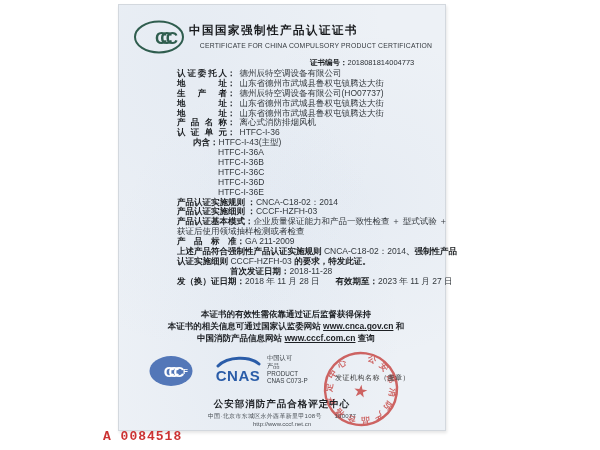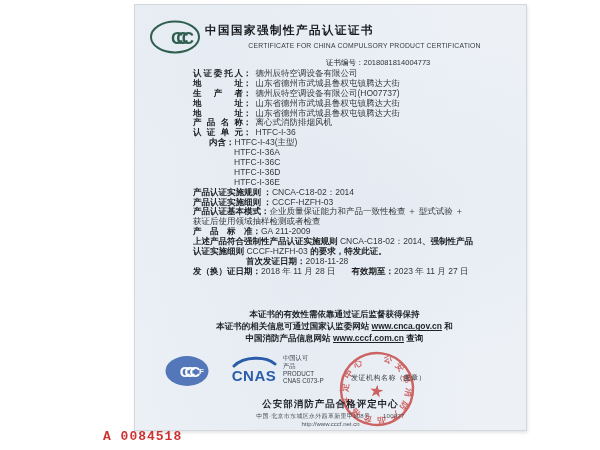--- a/index.html
+++ b/index.html
@@ -8,21 +8,21 @@
     font-family:"Liberation Sans", sans-serif;
     background:#ffffff;
     position:relative;
     overflow:hidden;
     color:#2e3338;
   }
   .page { position:absolute; inset:0; background:#ffffff; }
 
   
   .cert {
-    position:absolute; left:134px; top:4px; width:393px; height:427px;
+    position:absolute; left:118px; top:4px; width:328px; height:427px;
     background:
       radial-gradient(ellipse at 20% 15%, rgba(130,160,200,0.07), transparent 55%),
       radial-gradient(ellipse at 75% 45%, rgba(130,160,200,0.06), transparent 50%),
       radial-gradient(ellipse at 40% 80%, rgba(130,160,200,0.07), transparent 55%),
       #edf1f6;
     border:1px solid #d3d8de;
     box-shadow:1px 2px 3px rgba(0,0,0,0.10);
   }
 
   
@@ -34,21 +34,21 @@
   }
   .title-en {
     position:absolute; left:70px; right:2px; top:37px;
     text-align:center; font-size:6.8px; color:#33383d; letter-spacing:0.2px;
     white-space:nowrap;
   }
   .certno {
     position:absolute; left:191px; top:53px; font-size:7.5px; color:#2b3035;
     white-space:nowrap;
   }
-  .certno .b { font-weight:normal; }
+  .certno .b { font-weight:bold; }
 
   
   .cbody {
     position:absolute; left:58px; top:64px; right:6px;
     font-size:8.5px; line-height:9.9px; color:#33383d; white-space:nowrap;
   }
   .cbody .line { height:9.9px; overflow:visible; }
   .b { font-weight:bold; color:#1b1e21; }
   .flabel {
     display:inline-block; width:50px; font-weight:bold; color:#1b1e21;
@@ -144,20 +144,21 @@
         <span class="flabel">产品名称</span><span class="fcolon">：</span><span>离心式消防排烟风机</span>
       </div>
       <div class="line">
         <span class="flabel">认证单元</span><span class="fcolon">：</span><span>HTFC-I-36</span>
       </div>
 
       <div class="line ind-inhan">
         <span class="b">内含：</span><span>HTFC-I-43(主型)</span>
       </div>
       <div class="line ind-models">HTFC-I-36A</div>
+      <div class="line ind-models">HTFC-I-36B</div>
       <div class="line ind-models">HTFC-I-36C</div>
       <div class="line ind-models">HTFC-I-36D</div>
       <div class="line ind-models">HTFC-I-36E</div>
 
       <div class="line">
         <span class="b">产品认证实施规则 ：</span><span>CNCA-C18-02：2014</span>
       </div>
       <div class="line">
         <span class="b">产品认证实施细则 ：</span><span>CCCF-HZFH-03</span>
       </div>

